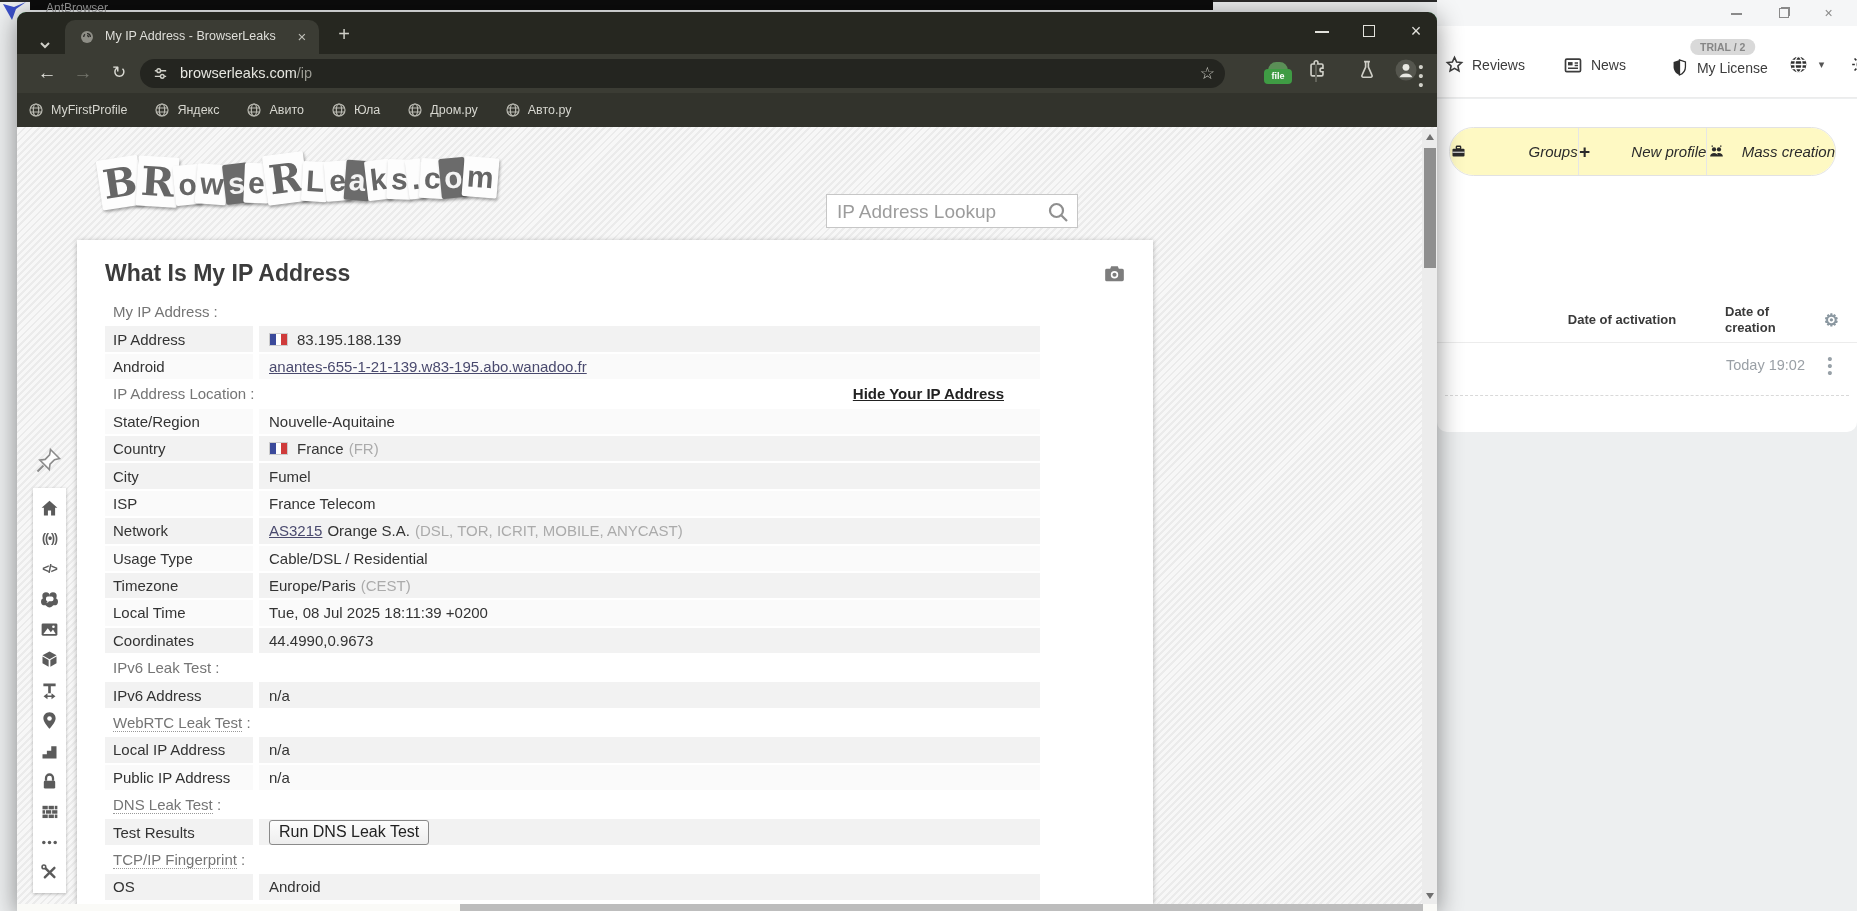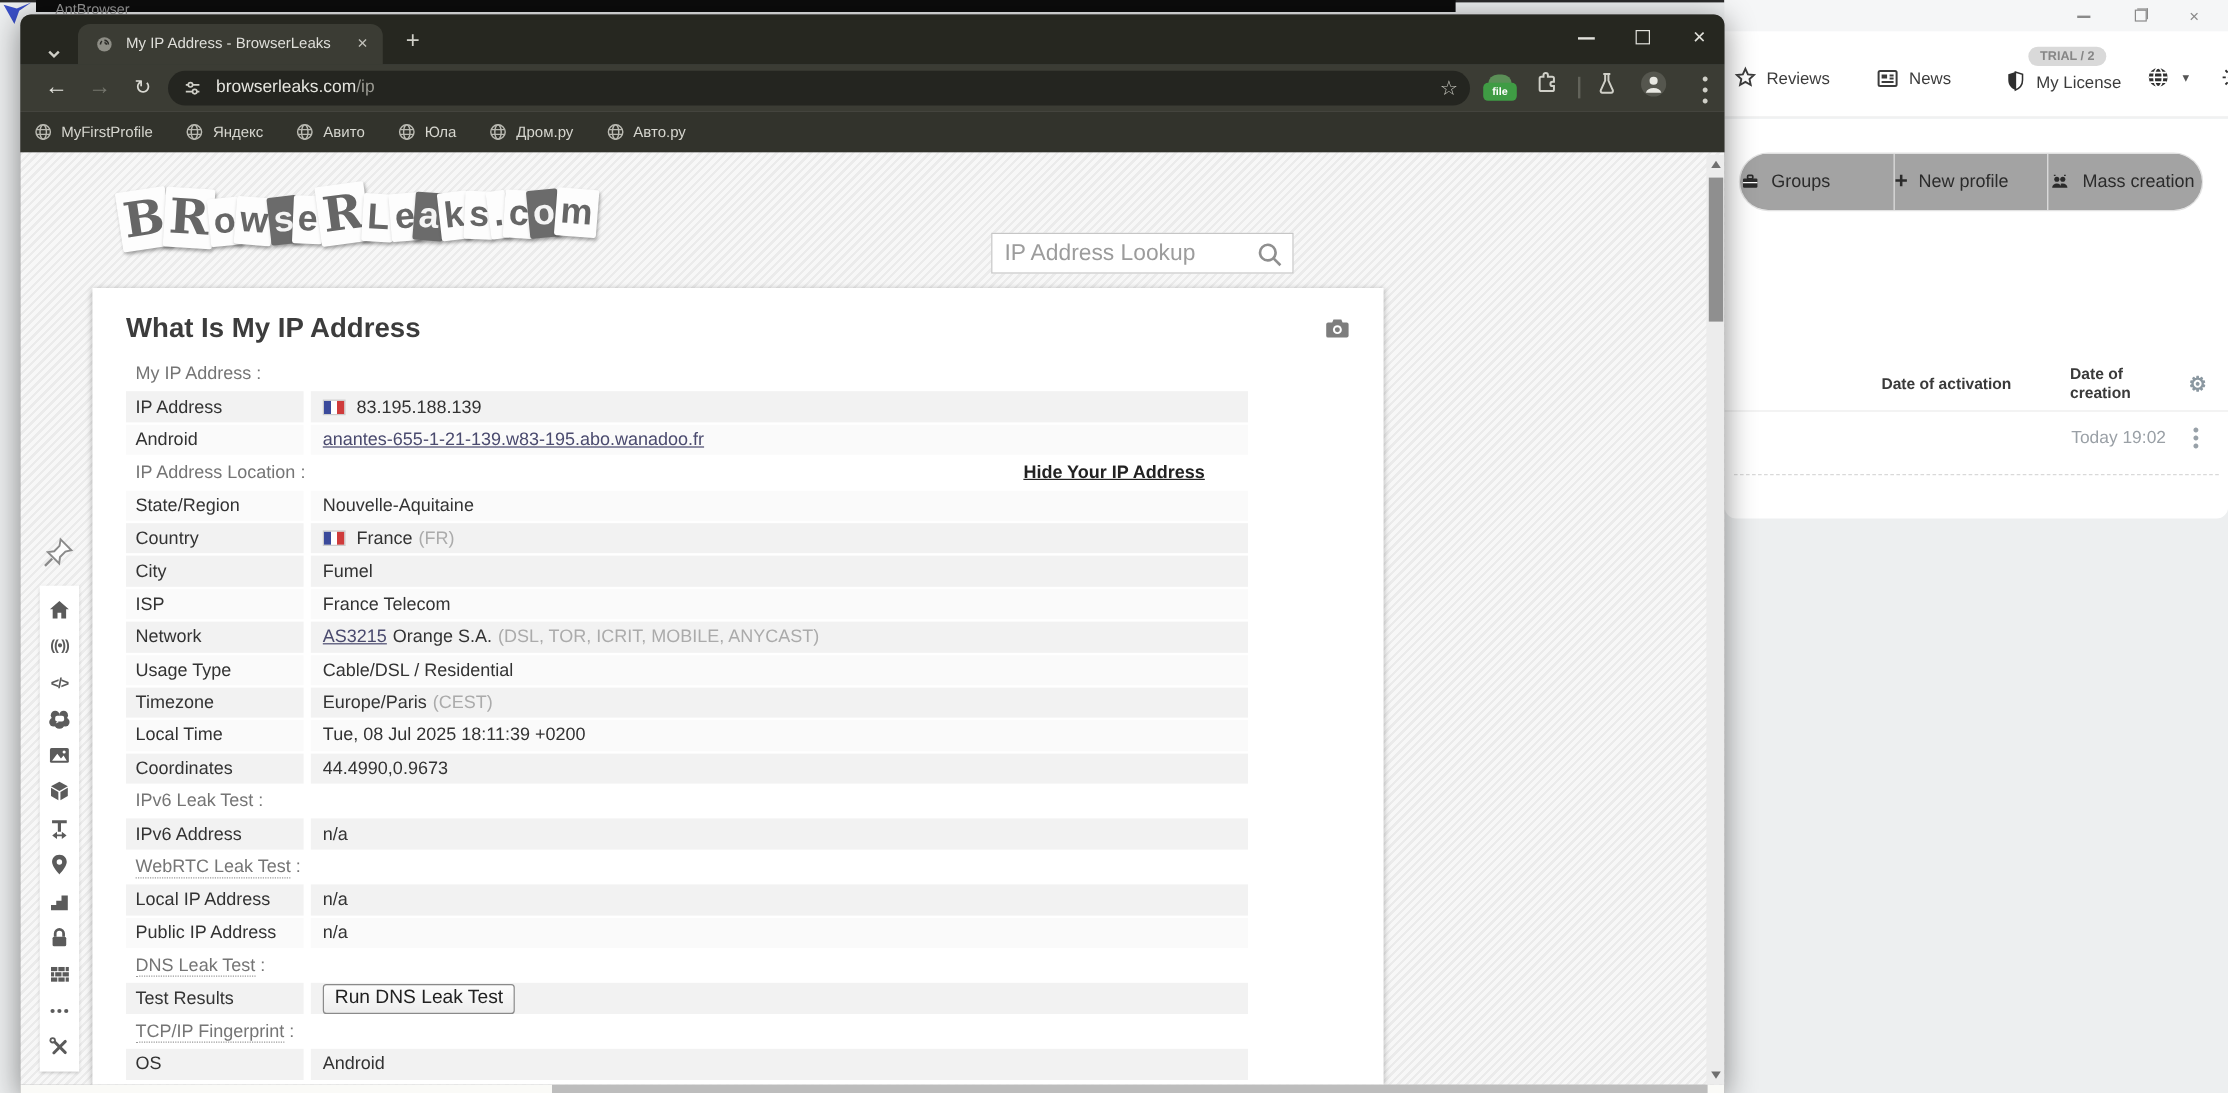--- a/index.html
+++ b/index.html
@@ -17,54 +17,54 @@
   .pwin .sq{display:block;width:8px;height:8px;border:1.4px solid #8a8a8a;margin:2px auto 0;background:#f5f6f7;}
   .pwin .sq2{position:absolute;left:5px;top:1px;width:8px;height:8px;border-top:1.4px solid #8a8a8a;border-right:1.4px solid #8a8a8a;}
   .panel-header{position:absolute;left:0;top:26px;right:0;height:72px;background:#fff;border-bottom:1px solid #ececec;display:flex;align-items:center;padding:6px 14px 0 8px;box-sizing:border-box;gap:10px;}
   .ph-item{display:flex;align-items:center;gap:8px;font-size:14px;color:#3c3c3c;cursor:pointer;white-space:nowrap;}
   .lic-wrap{position:relative;padding-top:6px;}
   .trial-badge{position:absolute;left:50%;transform:translateX(-44%);top:-12px;background:#d9d9d9;color:#868686;font-weight:bold;font-size:10.5px;padding:2px 10px;border-radius:9px;white-space:nowrap;}
   .ph-caret{font-size:11px;color:#555;margin-left:2px;}
   .spacer{flex:1;}
   .panel-body{position:absolute;left:0;top:99px;right:0;height:333px;background:#fff;border-radius:0 0 10px 10px;}
   .segbar{position:absolute;left:12px;top:28px;right:21px;height:47px;background:#fff;border:1px solid #e2e2e2;border-radius:26px;display:flex;overflow:hidden;}
-  .seg{flex:1;display:flex;align-items:center;justify-content:flex-start;gap:9px;font-size:15px;color:#2b2b2b;border-right:1px solid #e6e6e6;cursor:pointer;background:#a3a3a3;}
+  .seg{flex:1;display:flex;align-items:center;justify-content:space-between;gap:9px;font-size:15px;color:#2b2b2b;border-right:1px solid #e6e6e6;cursor:pointer;background:#fef9c3;font-style:italic;}
   .seg:last-child{border-right:none;}
   .seg .plus{font-size:19px;font-weight:bold;}
   .ptable-head{position:absolute;left:0;top:201px;right:0;height:42px;border-bottom:1px solid #ececec;font-size:13px;font-weight:bold;color:#3a3a3a;}
   .col-act{position:absolute;left:110px;top:12px;width:150px;text-align:center;}
   .col-cre{position:absolute;left:288px;top:4px;width:64px;line-height:16px;}
   .gear{position:absolute;right:18px;top:10px;font-size:17px;color:#8a97a0;cursor:pointer;}
   .ptable-row{position:absolute;left:0;top:243px;right:0;height:48px;}
   .row-date{position:absolute;right:52px;top:15px;font-size:14.5px;color:#9aa0a6;}
   .kebab{position:absolute;right:22px;top:13px;color:#98a1a8;font-size:15px;letter-spacing:0;line-height:7px;text-align:center;width:10px;cursor:pointer;}
   .drop-dash{position:absolute;left:8px;top:296px;right:8px;border-top:1.5px dashed #d9d9d9;}
   
-  #browser{position:absolute;left:17px;top:12px;width:1420px;height:899px;background:#737373;border-radius:9px 9px 0 0;box-shadow:0 4px 26px rgba(0,0,0,.45);}
+  #browser{position:absolute;left:17px;top:12px;width:1420px;height:899px;background:#86efac;border-radius:9px 9px 0 0;box-shadow:0 4px 26px rgba(0,0,0,.45);}
   .tabstrip{position:absolute;left:0;top:0;right:0;height:42px;background:#262720;border-radius:9px 9px 0 0;}
   .tab-search{position:absolute;left:16px;top:21px;width:24px;height:24px;border-radius:50%;color:#cfcfc7;text-align:center;cursor:pointer;}
   .tab{position:absolute;left:48px;top:8px;width:254px;height:34px;background:#3b3c34;border-radius:10px 10px 0 0;cursor:pointer;}
   .tab-fav{position:absolute;left:14px;top:9px;}
   .tab-title{position:absolute;left:40px;top:9px;width:180px;font-size:12.5px;color:#dfdfda;white-space:nowrap;overflow:hidden;}
   .tab-close{position:absolute;right:8px;top:8px;width:18px;height:18px;color:#bfbfb8;font-size:15px;line-height:17px;text-align:center;border-radius:50%;cursor:pointer;}
   .newtab{position:absolute;left:314px;top:10px;width:26px;height:26px;color:#cfcfc7;font-size:20px;line-height:25px;text-align:center;border-radius:50%;cursor:pointer;}
   .bwin{position:absolute;top:5px;width:30px;height:28px;color:#e2e2dc;text-align:center;cursor:default;}
   .bwin.min{left:1290px;} .bwin.max{left:1337px;} .bwin.cls{left:1384px;}
   .bwin .bar{display:block;margin:14px 8px 0;height:1.6px;background:#e2e2dc;}
   .bwin .sq{display:block;width:10px;height:10px;border:1.5px solid #e2e2dc;margin:8px auto 0;}
   .bwin.cls{font-size:18px;line-height:28px;}
   .toolbar{position:absolute;left:0;top:42px;right:0;height:39px;background:#3b3c34;}
   .nav{position:absolute;top:5px;width:28px;height:28px;text-align:center;line-height:28px;font-size:19px;border-radius:50%;cursor:pointer;}
   .nav.back{left:16px;color:#e6e6e0;} .nav.fwd{left:52px;color:#75766d;} .nav.rel{left:88px;color:#d9d9d2;font-size:17px;}
   .omnibox{position:absolute;left:123px;top:5px;width:1085px;height:29px;background:#242520;border-radius:15px;cursor:text;}
   .site-info{position:absolute;left:12px;top:6px;cursor:pointer;}
   .url{position:absolute;left:40px;top:6px;font-size:14.5px;color:#e6e6e0;}
   .url .path{color:#9b9b93;}
   .omni-star{position:absolute;right:10px;top:4px;font-size:17px;color:#c9c9c1;cursor:pointer;}
-  .ext{position:absolute;top:4px;width:30px;height:30px;cursor:pointer;}
+  .ext{position:absolute;top:4px;width:30px;height:30px;cursor:pointer;margin-left:28px;}
   .ext.file{left:1219px;top:6px;}
   .fbadge{position:absolute;left:0;top:9px;width:28px;height:15px;background:#3f9c44;border-radius:4px;color:#fff;font-size:9px;font-weight:bold;text-align:center;line-height:15px;}
   .fdome{position:absolute;left:4px;top:2px;width:20px;height:10px;background:#5b8f57;border-radius:10px 10px 2px 2px;}
   .ext.puzzle{left:1261px;} .ext.flask{left:1311px;} .ext.person{left:1349px;} 
   .tool-sep{position:absolute;left:1298px;top:10px;width:1.5px;height:18px;background:#62635a;}
   .menu-dots{position:absolute;left:1392px;top:6px;width:24px;height:26px;color:#d0d0c8;font-size:15px;line-height:9px;text-align:center;cursor:pointer;padding-top:2px;box-sizing:border-box;}
   .bookmarks{position:absolute;left:0;top:81px;right:0;height:34px;background:#32332c;display:flex;align-items:center;gap:27px;padding-left:11px;}
   .bm{display:flex;align-items:center;gap:7px;color:#d6d6cf;font-size:12.5px;cursor:pointer;white-space:nowrap;}
   
   .content{position:absolute;left:0;top:115px;right:0;height:777px;overflow:hidden;

